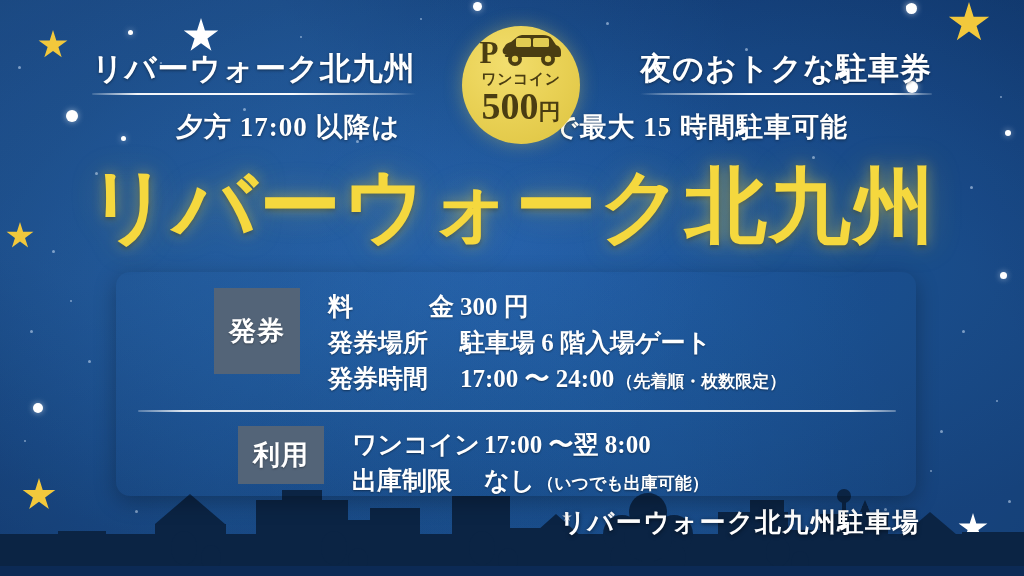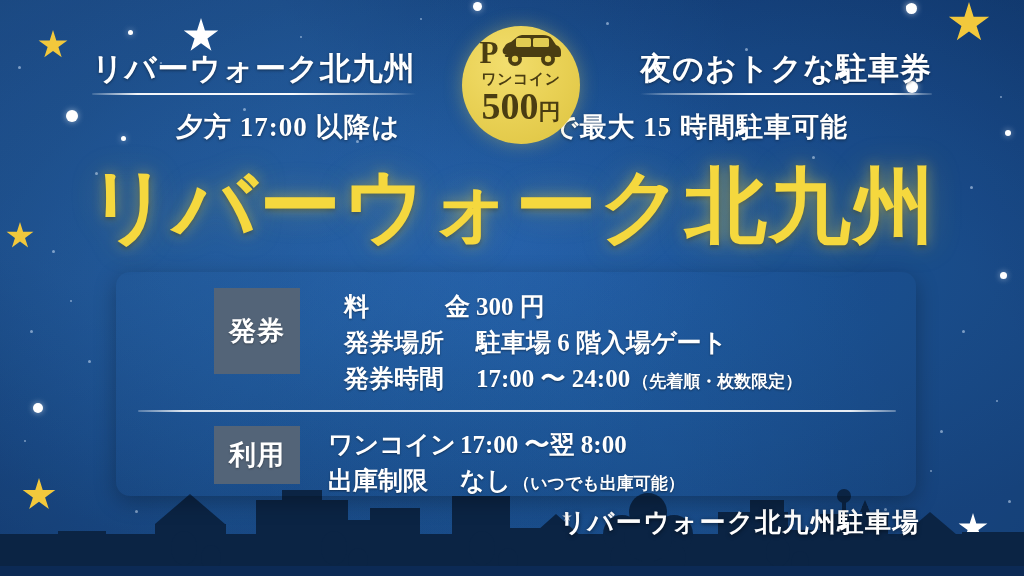--- a/index.html
+++ b/index.html
@@ -186,22 +186,22 @@
     height: 224px;
     background: linear-gradient(160deg, #0d2murky 0%, #0c2346 0%, #0a1d3c 55%, #0b2142 100%);
     border-radius: 14px;
     z-index: 5;
     box-shadow: 0 6px 22px rgba(0,0,0,.28);
   }
   .panel-section {
     display: flex;
     align-items: flex-start;
   }
-  .sec-issue { padding: 16px 9px 0 98px; gap: 16px; }
-  .sec-use   { padding: 14px 0 0 98px; }
+  .sec-issue { padding: 16px 9px 0 98px; }
+  .sec-use   { padding: 14px 0 0 98px; margin-left: 24px; }
   .tag {
     width: 86px;
     height: 86px;
     flex: 0 0 86px;
     background: #536478;
     display: flex;
     align-items: center;
     justify-content: center;
     color: #ffffff;
     font-size: 27px;

